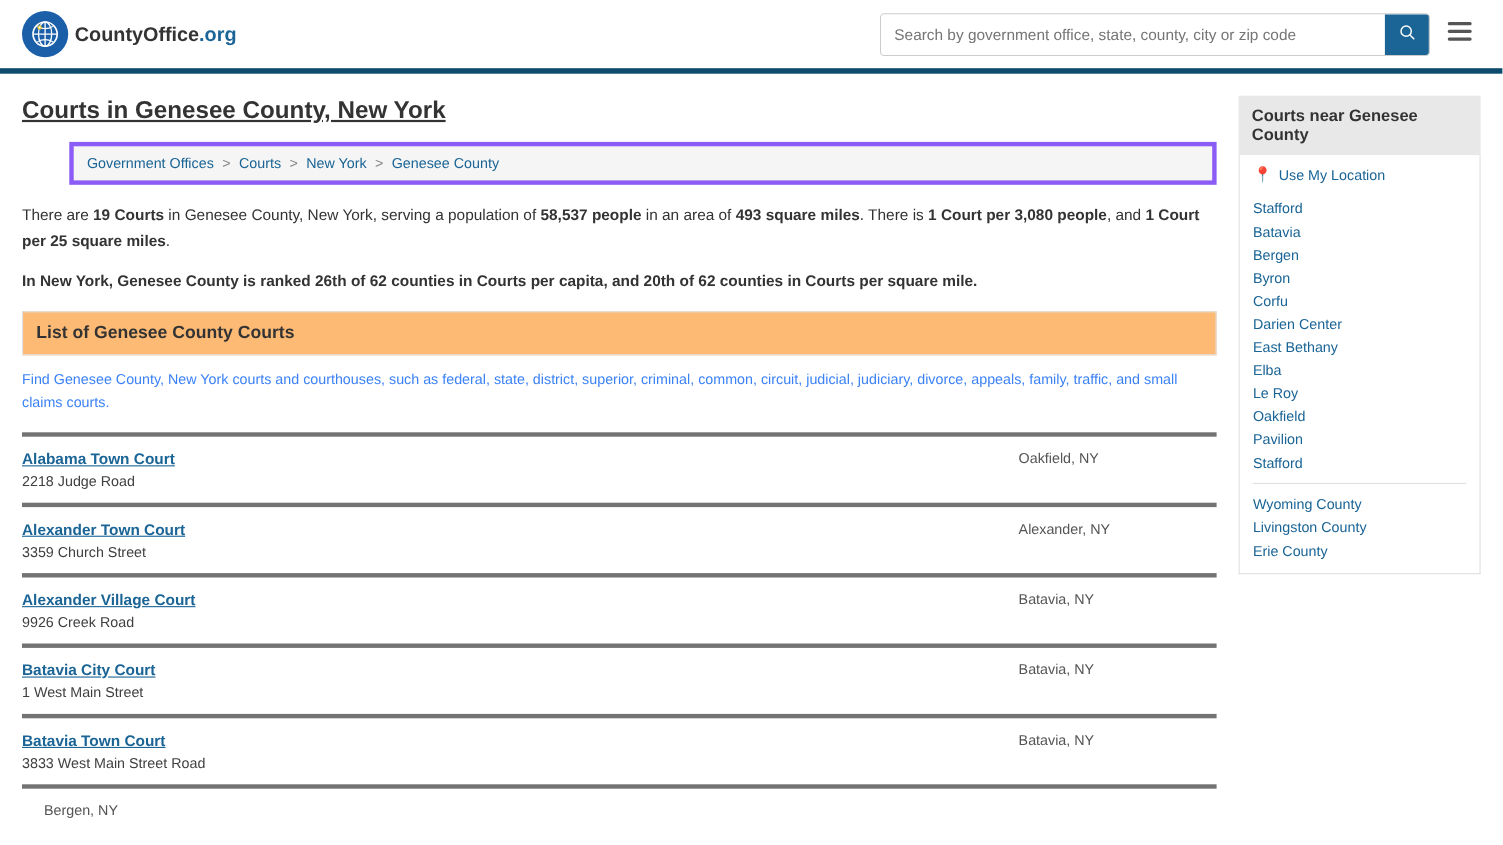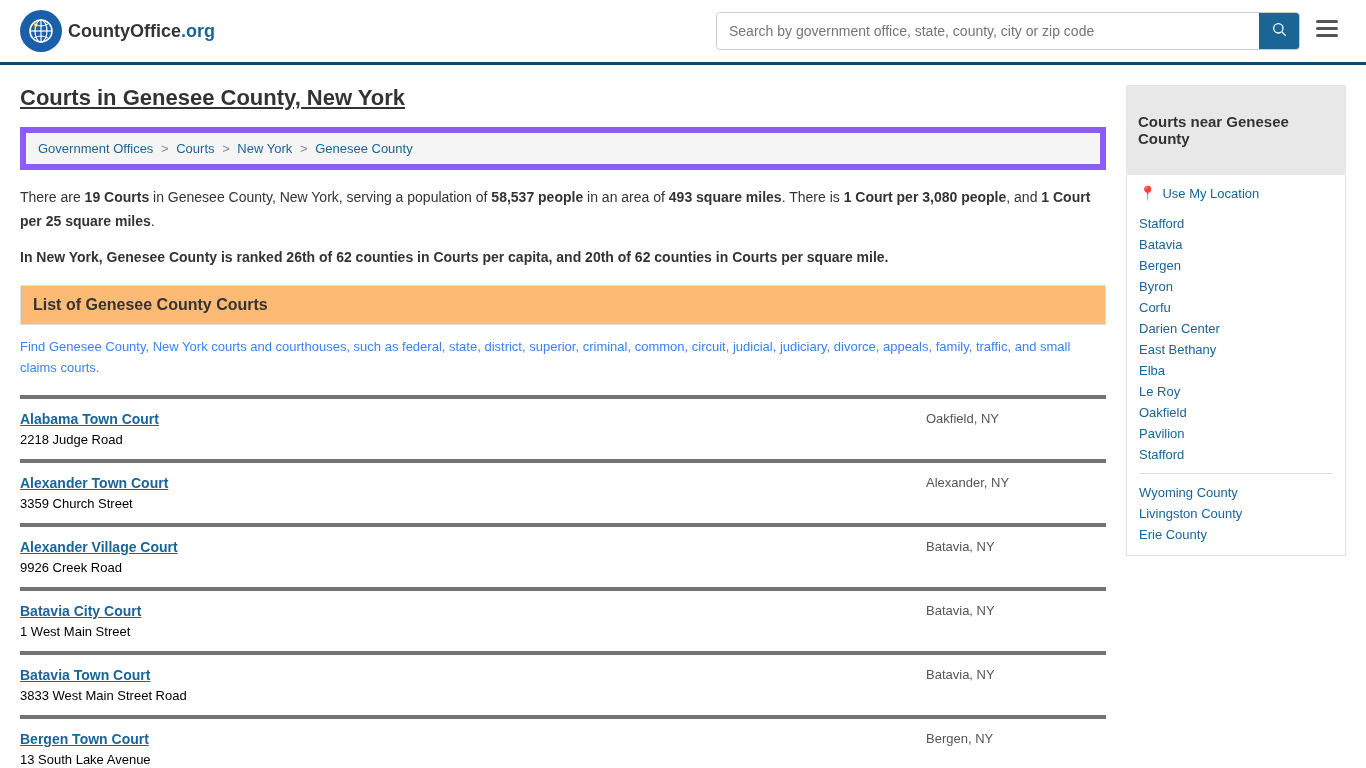--- a/index.html
+++ b/index.html
@@ -1,21 +1,21 @@
 <!DOCTYPE html>
 <html><head>
   <meta charset="utf-8">
   <style>
     * { box-sizing: border-box; margin: 0; padding: 0; }
     body { font-family: Arial, sans-serif; font-size: 14px; color: #333; background: #fff; }
 
     
     #header {
       background: #fff;
-      border-bottom: 3px solid #0c4a6e;
+      border-bottom: 5px solid #0c4a6e;
       padding: 10px 20px;
       display: flex;
       align-items: center;
       justify-content: space-between;
     }
     #logo-area {
       display: flex;
       align-items: center;
       gap: 6px;
     }
@@ -37,21 +37,21 @@
       font-weight: bold;
       color: #333;
     }
     #logo-text span { color: #1a6496; }
     #search-area {
       display: flex;
       align-items: center;
       border: 1px solid #ccc;
       border-radius: 4px;
       overflow: hidden;
-      width: 584px;
+      width: 500px;
       gap: 22px;
     }
     #search-input {
       border: none;
       outline: none;
       padding: 8px 12px;
       font-size: 14px;
       flex: 1;
       color: #999;
     }
@@ -91,24 +91,25 @@
     #page-title {
       font-size: 22px;
       font-weight: bold;
       color: #333;
       margin-bottom: 16px;
       text-decoration: underline;
     }
     #breadcrumb {
       background: #f5f5f5;
       padding: 8px 12px;
-      border: 6px solid #8b5cf6;
+      border: 4px solid #8b5cf6;
       font-size: 13px;
       color: #555;
       margin-bottom: 16px;
+      margin-left: 43px;
     }
     #breadcrumb a {
       color: #1a6496;
       text-decoration: none;
     }
     #breadcrumb span { margin: 0 4px; color: #888; }
 
     #summary-text {
       font-size: 14px;
       line-height: 1.7;
@@ -145,38 +146,38 @@
       font-size: 14px;
       font-weight: bold;
       color: #1a6496;
       text-decoration: underline;
       cursor: pointer;
       display: block;
       margin-bottom: 4px;
     }
     .court-address {
       font-size: 13px;
-      color: #000000;
+      color: #404040;
     }
     .court-city {
       font-size: 13px;
       color: #555;
       min-width: 200px;
       text-align: left;
       padding-left: 20px;
     }
 
     
     #sidebar {
       width: 220px;
       flex-shrink: 0;
     }
     #sidebar-header {
       background: #e8e8e8;
-      padding: 28px 12px;
+      padding: 10px 12px;
       font-size: 15px;
       font-weight: bold;
       color: #333;
       margin-bottom: 0;
     }
     #sidebar-content {
       border: 1px solid #e0e0e0;
       border-top: none;
       padding: 10px 12px;
     }
@@ -301,24 +302,20 @@
     <div class="court-city">Batavia, NY</div>
   </div>
         <div class="court-item">
     <div class="court-left">
       <a class="court-name" href="#">Batavia Town Court</a>
       <span class="court-address">3833 West Main Street Road</span>
     </div>
     <div class="court-city">Batavia, NY</div>
   </div>
         <div class="court-item">
-    <div class="court-left">
-      <a class="court-name" href="#">Bergen Town Court</a>
-      <span class="court-address">13 South Lake Avenue</span>
-    </div>
     <div class="court-city">Bergen, NY</div>
   </div>
       </div>
   </div>
 
   <div id="sidebar">
     <div id="sidebar-header">Courts near Genesee County</div>
     <div id="sidebar-content">
       <div id="use-location">
         <span class="location-icon">📍</span>

